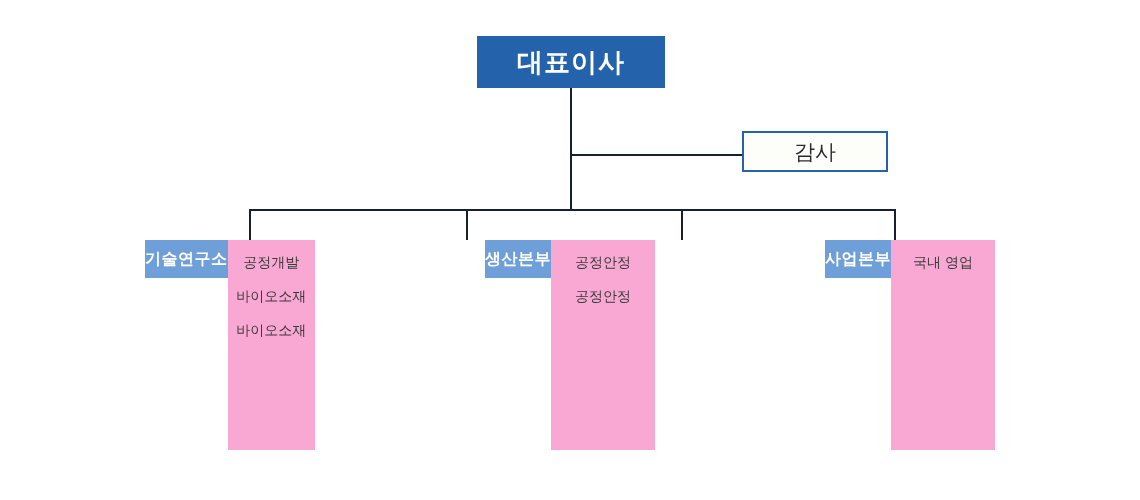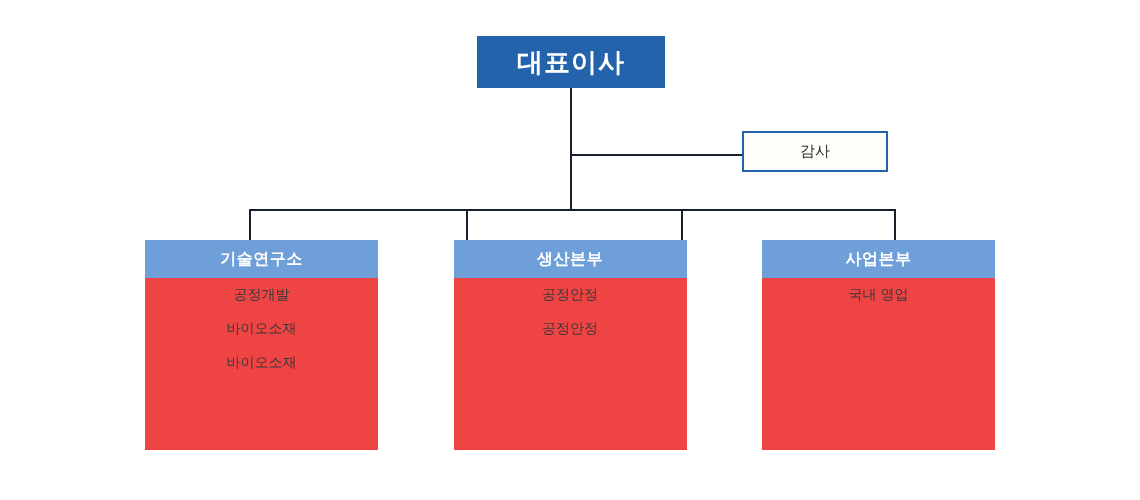--- a/index.html
+++ b/index.html
@@ -39,21 +39,21 @@
 
   .auditor-box {
     position: absolute;
     left: 742px;
     top: 131px;
     width: 146px;
     height: 41px;
     background: #fdfdfa;
     border: 2px solid #2462ac;
     color: #2b2b2b;
-    font-size: 15px;
+    font-size: 21px;
     display: flex;
     align-items: center;
     justify-content: center;
     box-sizing: border-box;
   }
 
   
   .line {
     position: absolute;
     background: #16202e;
@@ -84,40 +84,40 @@
   .columns {
     position: absolute;
     left: 145px;
     top: 240px;
     width: 850px;
     height: 210px;
     display: flex;
     justify-content: space-between;
   }
   .column {
-    width: 233px;
+    width: 170px;
     display: flex;
-    flex-direction: column;
+    flex-direction: row;
   }
   .col-header {
     height: 38px;
     background: #6f9fd8;
     color: #ffffff;
     font-size: 16px;
     font-weight: bold;
     letter-spacing: 0.5px;
     display: flex;
     align-items: center;
     justify-content: center;
     box-sizing: border-box;
   }
   .col-body {
     flex: 1;
-    background: #ef4444;
-    padding-top: 6px;
+    background: #f9a8d4;
+    padding-top: 12px;
     box-sizing: border-box;
   }
   .col-item {
     font-size: 14px;
     color: #3a3a3a;
     text-align: center;
     line-height: 20px;
     margin-bottom: 14px;
   }
 

